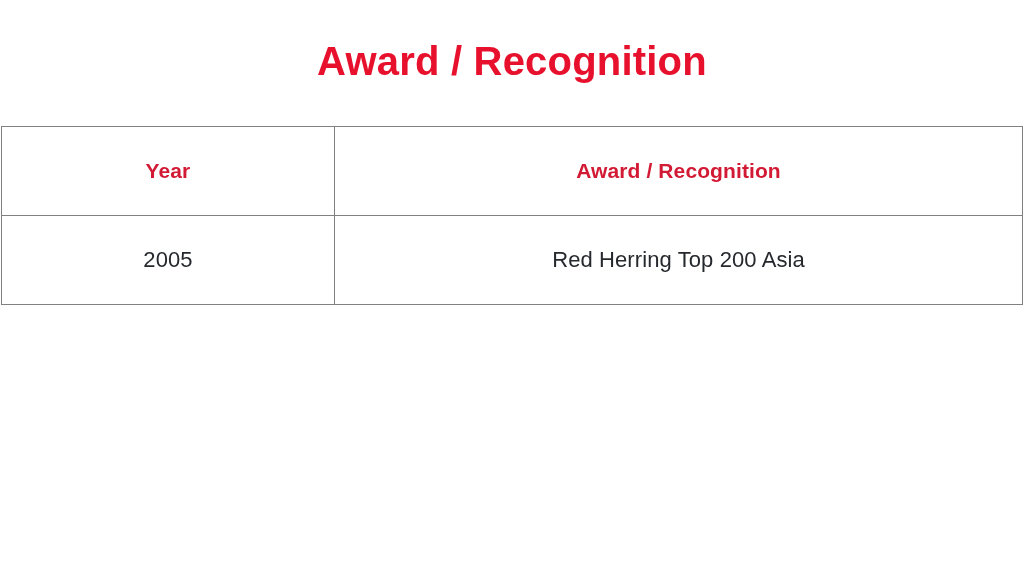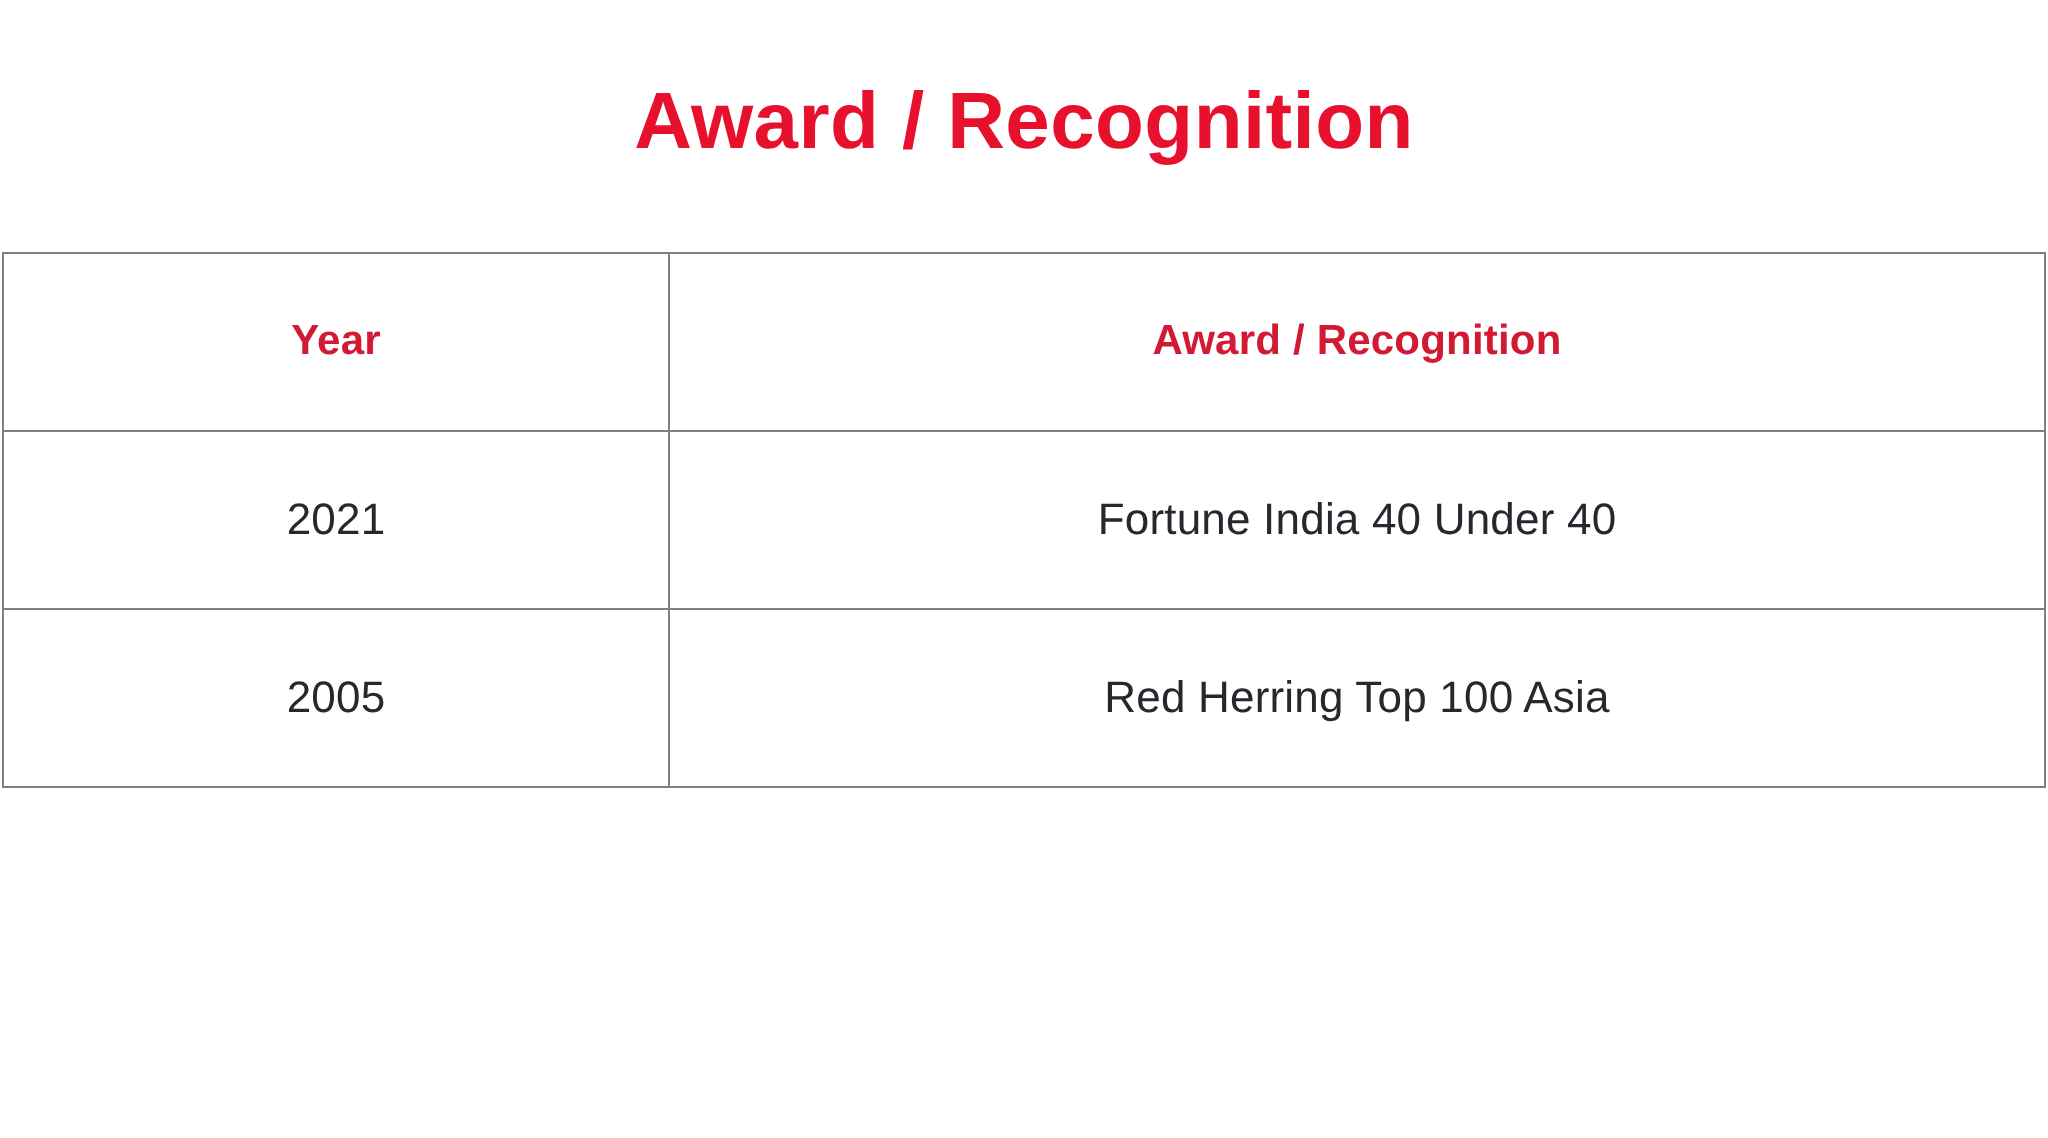--- a/index.html
+++ b/index.html
@@ -112,30 +112,22 @@
           <span class="cell-inner">Year</span>
         </th>
         <th>
           <span class="cell-inner">Award / Recognition</span>
         </th>
       </tr>
     </thead>
     <tbody>
       <tr>
         <td>
-          <span class="cell-inner">2021</span>
-        </td>
-        <td>
-          <span class="cell-inner">Fortune India 40 Under 40</span>
-        </td>
-      </tr>
-      <tr>
-        <td>
           <span class="cell-inner">2005</span>
         </td>
         <td>
-          <span class="cell-inner">Red Herring Top 100 Asia</span>
+          <span class="cell-inner">Red Herring Top 200 Asia</span>
         </td>
       </tr>
     </tbody>
   </table>
 
 </div>
 
 </body></html>

